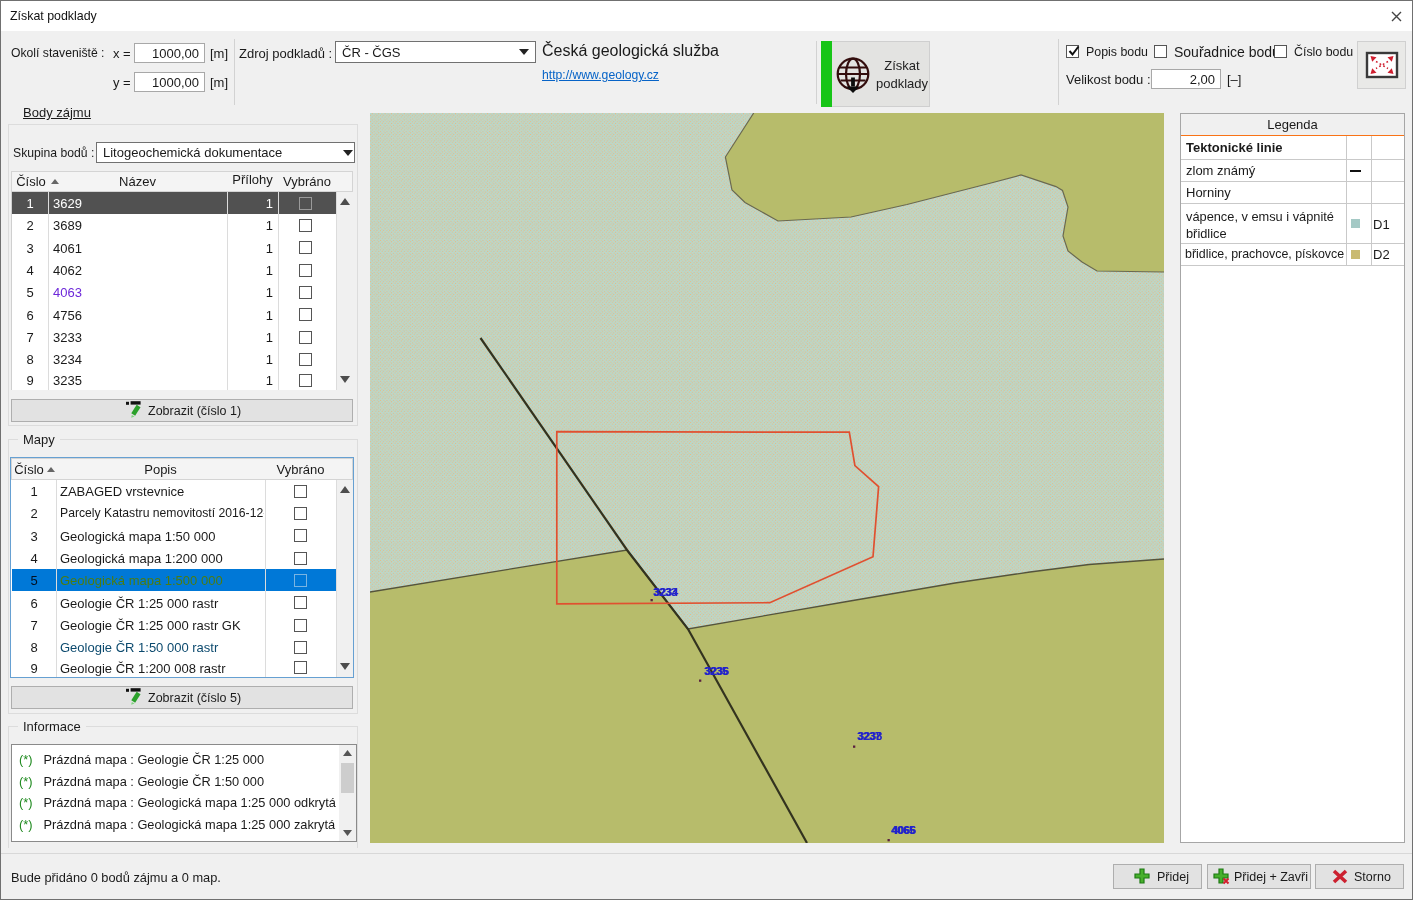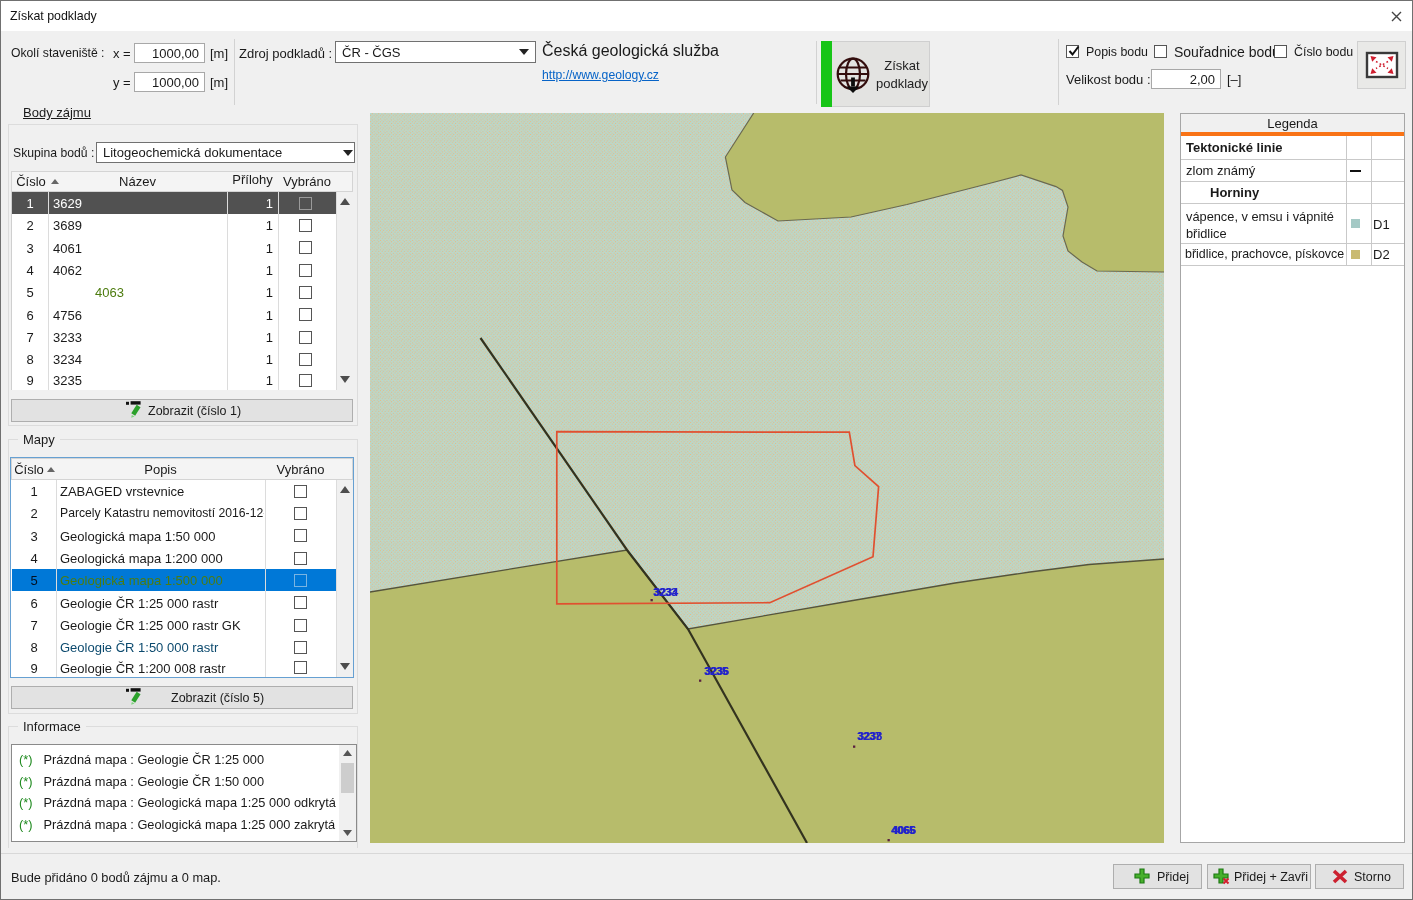--- a/index.html
+++ b/index.html
@@ -125,21 +125,21 @@
 <div class="abs" style="left:298px;top:240.4px;width:13px;height:13px;background:#fff;border:1px solid #555;"></div>
 <div class="rowline" style="left:11px;top:258px;width:324px;"></div>
 <div class="abs" style="left:11px;top:258px;width:324px;height:22px;background:#fff;"></div>
 <div class="cell" style="left:11px;top:258px;width:36px;height:22px;justify-content:center;color:#1a1a1a;">4</div>
 <div class="cell" style="left:52px;top:258px;width:170px;height:22px;color:#1a1a1a;">4062</div>
 <div class="cell" style="left:226px;top:258px;width:46px;height:22px;justify-content:flex-end;color:#1a1a1a;">1</div>
 <div class="abs" style="left:298px;top:262.7px;width:13px;height:13px;background:#fff;border:1px solid #555;"></div>
 <div class="rowline" style="left:11px;top:280px;width:324px;"></div>
 <div class="abs" style="left:11px;top:280px;width:324px;height:22px;background:#fff;"></div>
 <div class="cell" style="left:11px;top:280px;width:36px;height:22px;justify-content:center;color:#1a1a1a;">5</div>
-<div class="cell" style="left:52px;top:280px;width:170px;height:22px;color:#4d7c0f;margin-left:42px;">4063</div>
+<div class="cell" style="left:52px;top:280px;width:170px;height:22px;color:#6d28d9;">4063</div>
 <div class="cell" style="left:226px;top:280px;width:46px;height:22px;justify-content:flex-end;color:#1a1a1a;">1</div>
 <div class="abs" style="left:298px;top:285.1px;width:13px;height:13px;background:#fff;border:1px solid #555;"></div>
 <div class="rowline" style="left:11px;top:303px;width:324px;"></div>
 <div class="abs" style="left:11px;top:303px;width:324px;height:22px;background:#fff;"></div>
 <div class="cell" style="left:11px;top:303px;width:36px;height:22px;justify-content:center;color:#1a1a1a;">6</div>
 <div class="cell" style="left:52px;top:303px;width:170px;height:22px;color:#1a1a1a;">4756</div>
 <div class="cell" style="left:226px;top:303px;width:46px;height:22px;justify-content:flex-end;color:#1a1a1a;">1</div>
 <div class="abs" style="left:298px;top:307.4px;width:13px;height:13px;background:#fff;border:1px solid #555;"></div>
 <div class="rowline" style="left:11px;top:325px;width:324px;"></div>
 <div class="abs" style="left:11px;top:325px;width:324px;height:22px;background:#fff;"></div>
@@ -232,21 +232,21 @@
 <div class="abs" style="left:335px;top:479px;width:17px;height:197px;background:#f0f0f0;border-left:1px solid #dcdcdc;"></div>
 <div class="abs tri-up" style="left:339px;top:485px;"></div>
 <div class="abs tri-dn" style="left:339px;top:662px;"></div>
 <div class="btn" style="left:10px;top:685px;width:342px;height:23px;"></div>
 <svg class="abs" style="left:124px;top:686px;" width="18" height="19" viewBox="0 0 18 19">
     <rect x="1" y="1.8" width="3" height="3" fill="#111"></rect>
     <rect x="5.6" y="1.2" width="10" height="3.4" fill="#111"></rect>
     <path d="M13.6,6 L8.2,14.5" stroke="#2ba12b" stroke-width="4.6" fill="none"></path>
     <polygon points="6.2,17.8 9.6,16.6 6.8,14.9" fill="#7fd37f"></polygon>
   </svg>
-<div class="lbl vc" style="left:147px;top:685px;height:24px;font-size:12.5px;margin-left:23px;">Zobrazit (číslo 5)</div>
+<div class="lbl vc" style="left:147px;top:685px;height:24px;font-size:12.5px;">Zobrazit (číslo 5)</div>
 <div class="grp" style="left:7px;top:725px;width:350px;height:122px;border-bottom:none;"></div>
 <div class="grplbl" style="left:17px;top:718px;">Informace</div>
 <div class="abs" style="left:10px;top:743px;width:346px;height:98px;background:#fff;border:1px solid #8a8a8a;"></div>
 <div class="cell" style="left:18px;top:748.5px;width:318px;height:20px;font-size:12.8px;"><span style="color:#1f8a1f;">(*)</span><span style="width:11px;display:inline-block;"></span>Prázdná mapa : Geologie ČR 1:25 000</div>
 <div class="cell" style="left:18px;top:770.0px;width:318px;height:20px;font-size:12.8px;"><span style="color:#1f8a1f;">(*)</span><span style="width:11px;display:inline-block;"></span>Prázdná mapa : Geologie ČR 1:50 000</div>
 <div class="cell" style="left:18px;top:791.5px;width:318px;height:20px;font-size:12.8px;"><span style="color:#1f8a1f;">(*)</span><span style="width:11px;display:inline-block;"></span>Prázdná mapa : Geologická mapa 1:25 000 odkrytá</div>
 <div class="cell" style="left:18px;top:813.0px;width:318px;height:20px;font-size:12.8px;"><span style="color:#1f8a1f;">(*)</span><span style="width:11px;display:inline-block;"></span>Prázdná mapa : Geologická mapa 1:25 000 zakrytá</div>
 <div class="abs" style="left:338px;top:744px;width:17px;height:96px;background:#f0f0f0;"></div>
 <div class="abs" style="left:340px;top:762px;width:13px;height:30px;background:#cdcdcd;"></div>
 <svg class="abs" style="left:341px;top:748px;" width="11" height="8">
@@ -322,25 +322,25 @@
 </g>
 <g fill="#5a2040">
  <rect x="280.5" y="486" width="2.3" height="2.3"></rect>
  <rect x="329" y="566.5" width="2.3" height="2.3"></rect>
  <rect x="483" y="632.5" width="2.3" height="2.3"></rect>
  <rect x="517.5" y="726" width="2.3" height="2.3"></rect>
 </g>
 </svg>
 
 <div class="abs" style="left:1179px;top:112px;width:225px;height:730px;background:#fff;border:1px solid #a6a6a6;"></div>
-<div class="abs" style="left:1180px;top:113px;width:223px;height:22px;background:#f0f0f0;border-bottom:4px solid #f97316;display:flex;align-items:center;justify-content:center;">Legenda</div>
+<div class="abs" style="left:1180px;top:113px;width:223px;height:22px;background:#f0f0f0;border-bottom:1px solid #f97316;display:flex;align-items:center;justify-content:center;">Legenda</div>
 <div class="cell" style="left:1185px;top:135px;width:155px;height:23px;font-weight:bold;">Tektonické linie</div>
 <div class="cell" style="left:1185px;top:158px;width:155px;height:22px;">zlom známý</div>
 <div class="abs" style="left:1349px;top:169px;width:11px;height:1.6px;background:#111;"></div>
-<div class="cell" style="left:1185px;top:180px;width:155px;height:22px;font-weight:bold;margin-left:24px;">Horniny</div>
+<div class="cell" style="left:1185px;top:180px;width:155px;height:22px;font-weight:normal;">Horniny</div>
 <div class="abs" style="left:1185px;top:207px;width:156px;line-height:17px;font-size:12.8px;">vápence, v emsu i vápnité břidlice</div>
 <div class="abs" style="left:1350px;top:218px;width:9px;height:9px;background:#a4c9c5;"></div>
 <div class="cell" style="left:1372px;top:212px;width:30px;height:22px;">D1</div>
 <div class="cell" style="left:1184px;top:242px;width:160px;height:22px;font-size:12.4px;">břidlice, prachovce, pískovce</div>
 <div class="abs" style="left:1350px;top:249px;width:9px;height:9px;background:#c9ba72;"></div>
 <div class="cell" style="left:1372px;top:242px;width:30px;height:22px;">D2</div>
 <div class="rowline" style="left:1180px;top:157.6px;width:223px;background:#c9c9c9;"></div>
 <div class="rowline" style="left:1180px;top:180.4px;width:223px;background:#c9c9c9;"></div>
 <div class="rowline" style="left:1180px;top:202.4px;width:223px;background:#c9c9c9;"></div>
 <div class="rowline" style="left:1180px;top:241.6px;width:223px;background:#c9c9c9;"></div>

